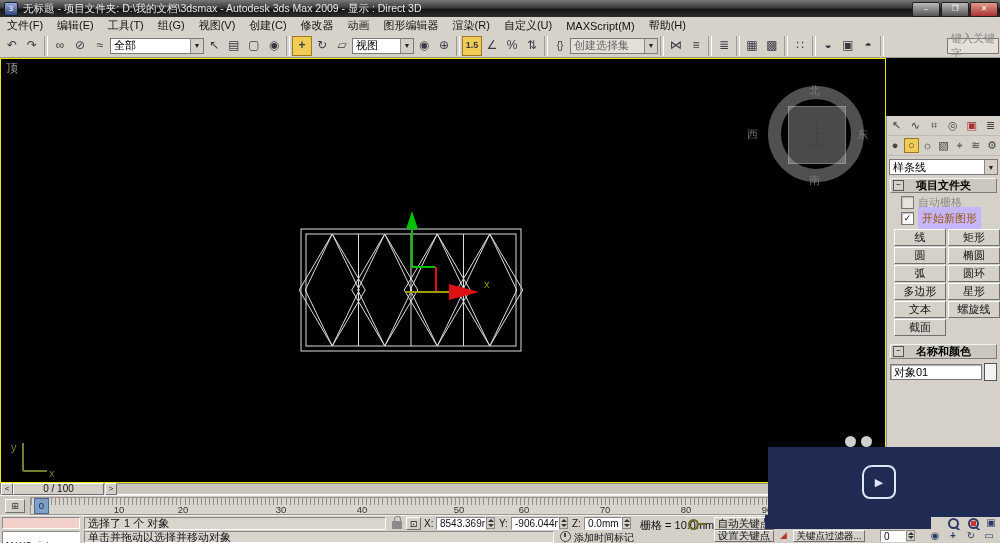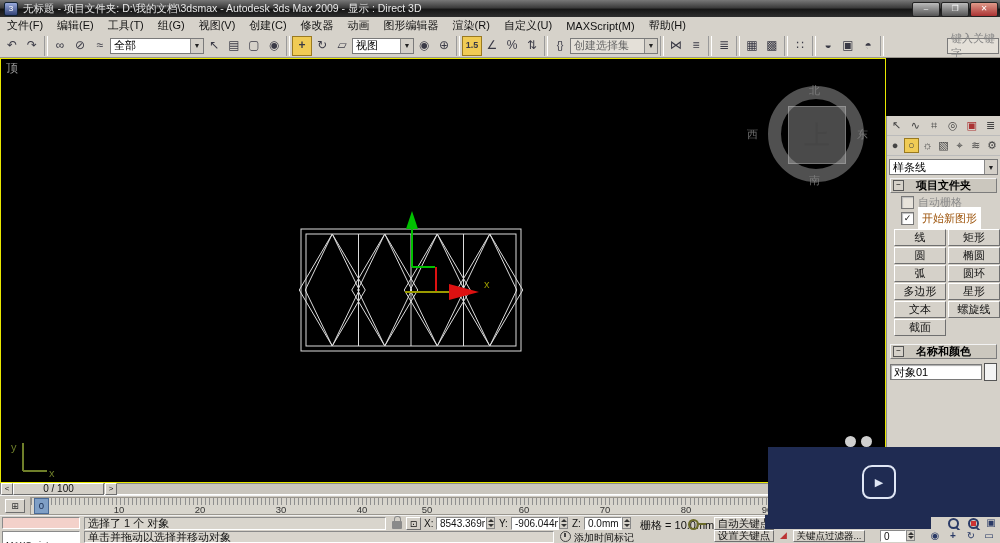--- a/index.html
+++ b/index.html
@@ -52,21 +52,21 @@
   .pfield{margin:3px 2px;height:16px;}
   .roll{margin:3px 3px 0 3px;height:13px;background:#cbc7be;border:1px solid;border-color:#f2f2f2 #7c7c7c #7c7c7c #f2f2f2;
     display:flex;align-items:center;justify-content:center;font-weight:bold;position:relative;font-size:11px;}
   .minus{position:absolute;left:2px;top:1px;width:9px;height:9px;border:1px solid #555;font-size:8px;
     line-height:8px;text-align:center;background:#d5d1c9;font-weight:normal;}
   .cbrow{display:flex;align-items:center;margin:3px 0 0 14px;height:13px;}
   .cb{width:11px;height:11px;background:#fff;border:1px solid #777;box-shadow:inset 1px 1px 1px #bbb;
     margin-right:4px;font-size:9px;line-height:11px;text-align:center;color:#111;flex:0 0 auto;}
   .cb.dis{background:#e7e3db;}
   .graytxt{color:#8b8b8b;}
-  .hl{background:#ffffff;color:#9c5208;padding:4px 4px;}
+  .hl{background:#c4b5fd;color:#9c5208;padding:4px 4px;}
   .btngrid{display:grid;grid-template-columns:52px 52px;gap:1px 2px;margin:4px 2px 0 7px;}
   .b3d{background:#d5d1c9;border:1px solid;border-color:#fff #6f6f6f #6f6f6f #fff;font-size:11px;
     height:15px;display:flex;align-items:center;justify-content:center;color:#111;}
   .namerow{display:flex;align-items:center;margin:4px 3px 0 3px;}
   .tinput{background:#fff;border:1px solid #7a7a7a;box-shadow:inset 1px 1px 1px #aaa;height:14px;
     display:flex;align-items:center;padding:0 3px;font-size:11px;}
   .swatch{width:11px;height:16px;background:#f4f4f4;border:1px solid #555;margin-left:2px;}
   
   .sliderrow{left:0;top:483px;width:1000px;height:12px;background:#d4d0c8;}
   .slidertrack{position:absolute;left:0;top:0;width:886px;height:12px;background:#c9c5bd;
@@ -322,24 +322,24 @@
     <div class="sthumb">0 / 100</div>
     <div class="sbtn" style="left:105px">&gt;</div>
   </div>
 
   <div class="abs trackbar">
     <div class="tbicon">⊞</div>
     <div class="ruler">
       <div class="ticks"></div>
       <span class="tnum" style="left:8px">0</span>
       <span class="tnum" style="left:88px">10</span>
-      <span class="tnum" style="left:169px">20</span>
+      <span class="tnum" style="left:152px">20</span>
       <span class="tnum" style="left:250px">30</span>
       <span class="tnum" style="left:331px">40</span>
-      <span class="tnum" style="left:396px">50</span>
+      <span class="tnum" style="left:428px">50</span>
       <span class="tnum" style="left:493px">60</span>
       <span class="tnum" style="left:574px">70</span>
       <span class="tnum" style="left:655px">80</span>
       <span class="tnum" style="left:736px">90</span>
       <span class="tnum" style="left:817px">100</span>
       <div class="curframe">0</div>
     </div>
   </div>
 
   <div class="abs status1">

